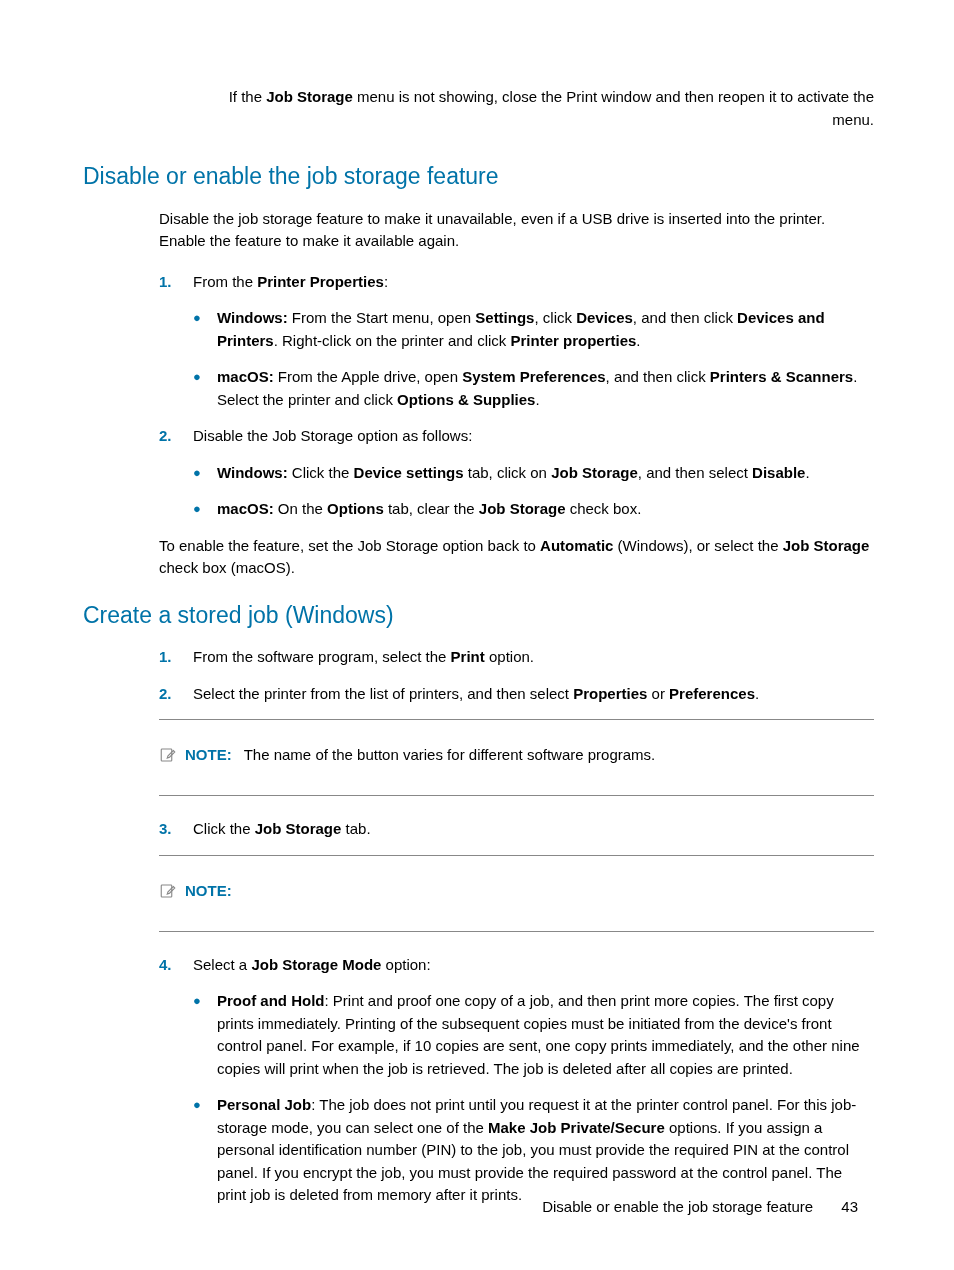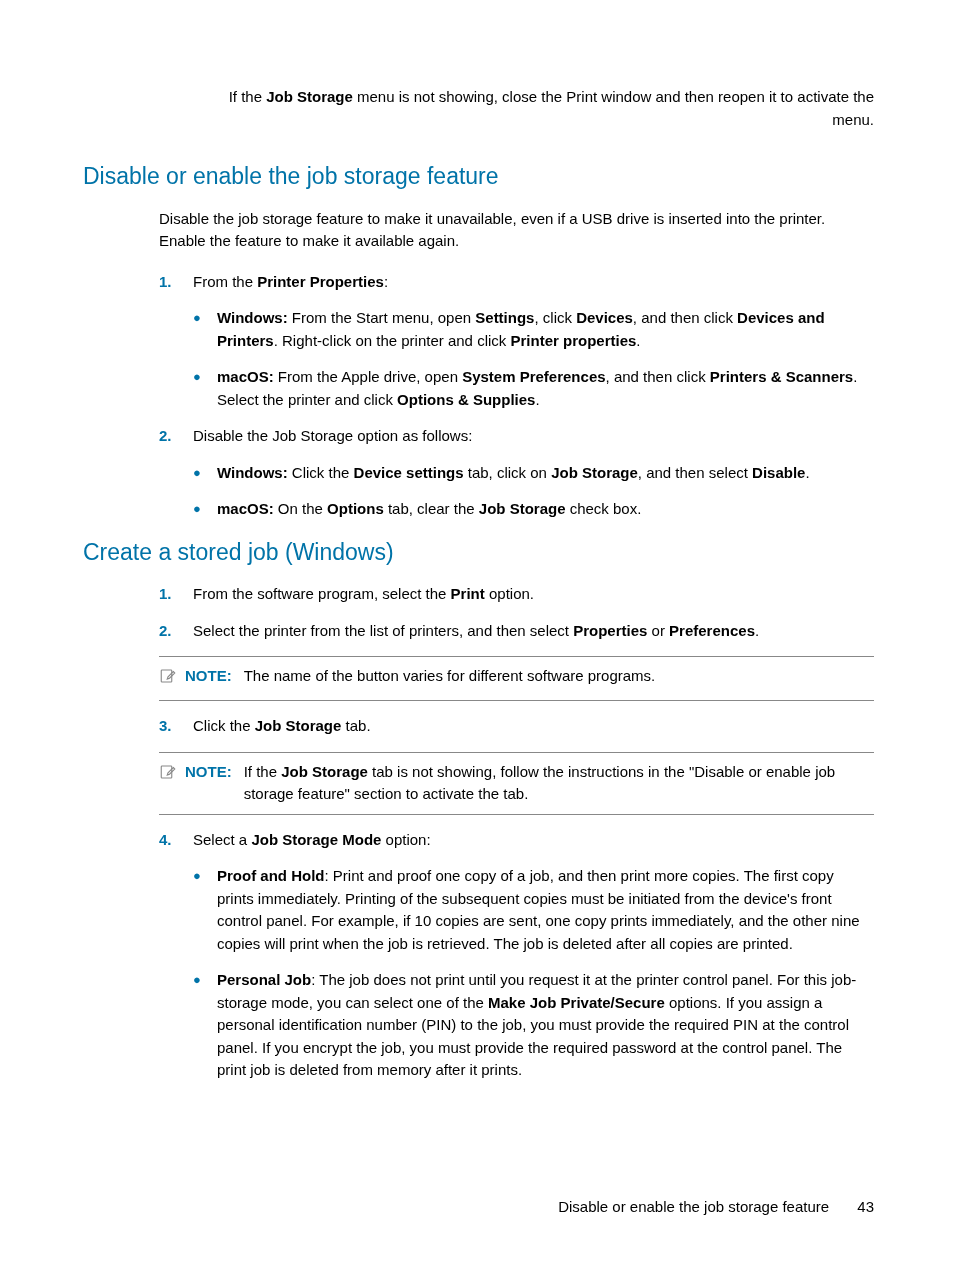--- a/index.html
+++ b/index.html
@@ -63,22 +63,22 @@
       line-height: 22px;
     }
     .bullet-text {
       flex: 1;
     }
     b { font-weight: bold; }
     .note-block {
       margin-left: 76px;
       border-top: 1px solid #888;
       border-bottom: 1px solid #888;
-      padding: 8px 0;
-      margin-bottom: 14px;
+      padding: 24px 0;
+      margin-bottom: 22px;
     }
     .note-first {
       display: flex;
       align-items: flex-start;
     }
     .note-icon {
       color: #888;
       margin-right: 8px;
       font-size: 16px;
       flex-shrink: 0;
@@ -91,21 +91,21 @@
       flex-shrink: 0;
     }
     .note-text { flex: 1; }
     .note-extra {
       margin-left: 26px;
       margin-top: 14px;
     }
     .footer {
       position: absolute;
       bottom: 52px;
-      right: 80px;
+      right: 96px;
       font-size: 15px;
     }
     .footer .page {
       margin-left: 24px;
     }
   </style>
 </head>
 <body>
 
 <div class="content">
@@ -156,20 +156,23 @@
       </div>
     </div>
     <div class="bullet-item">
       <div class="bullet">●</div>
       <div class="bullet-text">
         <b>macOS:</b><span> On the </span><b>Options</b><span> tab, clear the </span><b>Job Storage</b><span> check box.</span>
       </div>
     </div>
   </div>
 
+  <p class="body-para">
+    <span>To enable the feature, set the Job Storage option back to </span><b>Automatic</b><span> (Windows), or select the </span><b>Job Storage</b><span> check box (macOS).</span>
+  </p>
 
   <h2 class="h2">Create a stored job (Windows)</h2>
 
 
   <div class="ol-list">
     <div class="ol-item">
       <div class="ol-num">1.</div>
       <div class="ol-text">
         <span>From the software program, select the </span><b>Print</b><span> option.</span>
       </div>
@@ -206,23 +209,20 @@
 
   <div class="note-block">
     <div class="note-first">
       <span class="note-icon">
         <svg width="18" height="18" viewBox="0 0 24 24" fill="none" stroke="#888" stroke-width="1.5">
             <rect x="3" y="4" width="14" height="16" rx="1"></rect>
             <path d="M19 6l2 2-7 7-3 1 1-3 7-7z"></path>
           </svg>
       </span>
       <span class="note-label">NOTE:</span>
-      <span class="note-text">
-        <span>If the </span><b>Job Storage</b><span> tab is not showing, follow the instructions in the "Disable or enable job storage feature" section to activate the tab.</span>
-      </span>
     </div>
   </div>
 
   <div class="ol-list">
     <div class="ol-item">
       <div class="ol-num">4.</div>
       <div class="ol-text">
         <span>Select a </span><b>Job Storage Mode</b><span> option:</span>
       </div>
     </div>

